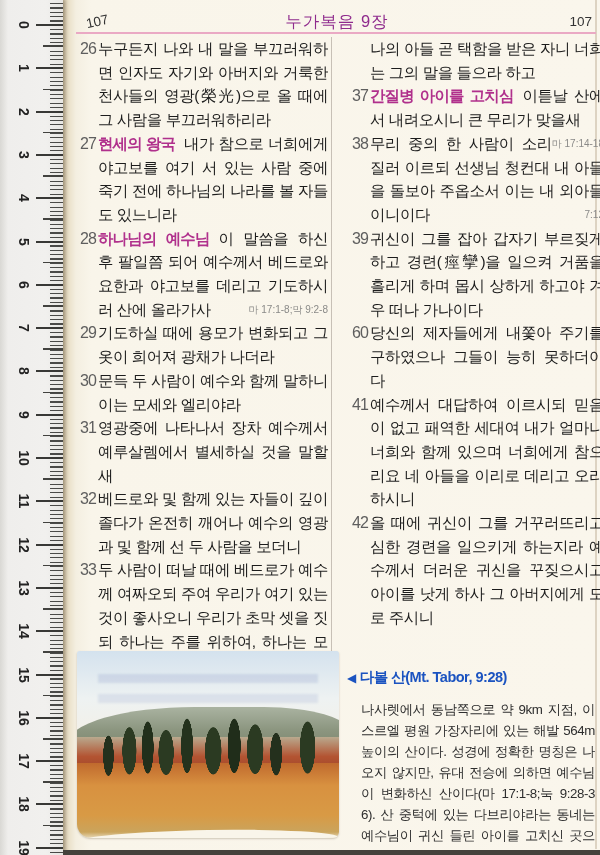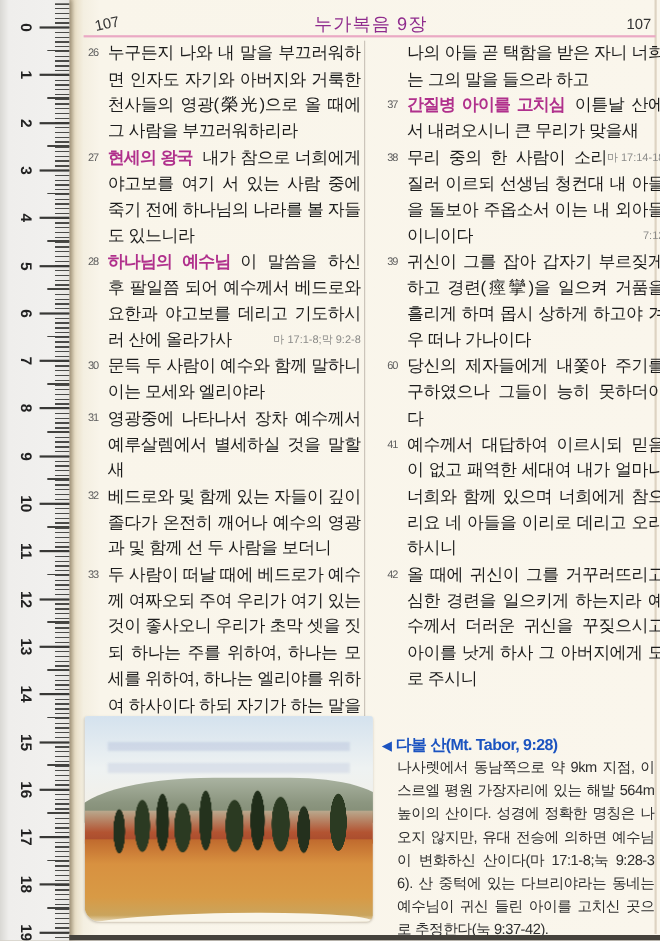--- a/index.html
+++ b/index.html
@@ -35,21 +35,21 @@
   .hdr-rule { position:absolute; left:13px; top:32px; width:520px; height:2px; background:#eaa9c4; }
 
   
   .col { position:absolute; top:37px; font-size:15.4px; line-height:23.7px;
     color:#1c1c1c; text-align:justify; word-break:break-all; overflow:hidden;
     letter-spacing:-0.4px; font-weight:500; }
   .col.left  { left:17px;  width:248px; height:646px; }
   .col.right { left:276px; width:252px; height:630px;margin-left:13px; }
   .col-divider { position:absolute; left:268px; top:37px; width:1px; height:650px; background:#c7c0b6; }
   .verse { padding-left:18px; }
-  .vnum { float:left; width:18px; margin-left:-18px; font-size:10px;
+  .vnum { float:left; width:18px; margin-left:-18px; font-size:16px;
     color:#5e5e5e; line-height:23.7px; letter-spacing:-1px; }
   .vheading { font-weight:bold; margin-right:9px; letter-spacing:-0.8px; }
   .vref { float:right; font-size:10px; color:#8a8a88; line-height:23.7px; letter-spacing:0; }
 
   
   .photo { position:absolute; left:14px; top:651px; width:262px; height:187px;
     border-radius:3px 3px 6px 14px; overflow:hidden;
     box-shadow:0 1px 2px rgba(80,60,30,.25); background:#e8edf0; }
   .sky { position:absolute; left:0; top:0; right:0; height:42%;
     background:linear-gradient(to bottom,#d4e2ee 0,#eef2f2 60%,#f2f0e9 100%); }
@@ -75,21 +75,21 @@
       radial-gradient(ellipse 10px 36px at 76% 66%, #24301d 58%, transparent 60%),
       radial-gradient(ellipse 13px 44px at 88% 58%, #2b3a22 58%, transparent 60%);
   }
   .field { position:absolute; left:0; top:60%; width:100%; height:40%;
     background:linear-gradient(to bottom,#c06a2e 0,#d89140 30%,#d89a45 70%,#caa45c 92%,#e7d9b9 100%); }
   .photo-curl { position:absolute; left:0; bottom:-2px; width:100%; height:10px;
     background:#f9f5ea; border-radius:50% 50% 0 0/100% 100% 0 0; transform:rotate(-1deg); }
 
   
   .caption { position:absolute; left:284px; top:668px; width:248px; }
-  .cap-title { font-size:14.5px; font-weight:bold; letter-spacing:-0.5px; margin-bottom:0; }
+  .cap-title { font-size:14.5px; font-weight:bold; letter-spacing:-0.5px; margin-bottom:12px; }
   .cap-marker { margin-right:4px; font-size:12px; }
   .cap-body { font-size:13.3px; line-height:21px; color:#2e2e2e; text-align:justify;
     word-break:break-all; letter-spacing:-0.4px; padding-left:14px; }
 </style>
 </head>
 <body>
 
 <div class="stage">
 
   <div class="ruler" id="ruler">
@@ -153,20 +153,23 @@
   </p>
 
   <p class="verse">
     <span class="vnum">27</span><span class="vheading" style="color: rgb(176, 48, 140);">현세의 왕국</span><span class="vtext">내가 참으로 너희에게 야고보를 여기 서 있는 사람 중에 죽기 전에 하나님의 나라를 볼 자들도 있느니라</span>
   </p>
 
   <p class="verse">
     <span class="vnum">28</span><span class="vheading" style="color: rgb(176, 48, 140);">하나님의 예수님</span><span class="vtext">이 말씀을 하신 후 팔일쯤 되어 예수께서 베드로와 요한과 야고보를 데리고 기도하시러 산에 올라가사</span><span class="vref">마 17:1-8;막 9:2-8</span>
   </p>
 
+  <p class="verse">
+    <span class="vnum">29</span><span class="vtext">기도하실 때에 용모가 변화되고 그 옷이 희어져 광채가 나더라</span>
+  </p>
 
   <p class="verse">
     <span class="vnum">30</span><span class="vtext">문득 두 사람이 예수와 함께 말하니 이는 모세와 엘리야라</span>
   </p>
 
   <p class="verse">
     <span class="vnum">31</span><span class="vtext">영광중에 나타나서 장차 예수께서 예루살렘에서 별세하실 것을 말할새</span>
   </p>
 
   <p class="verse">

